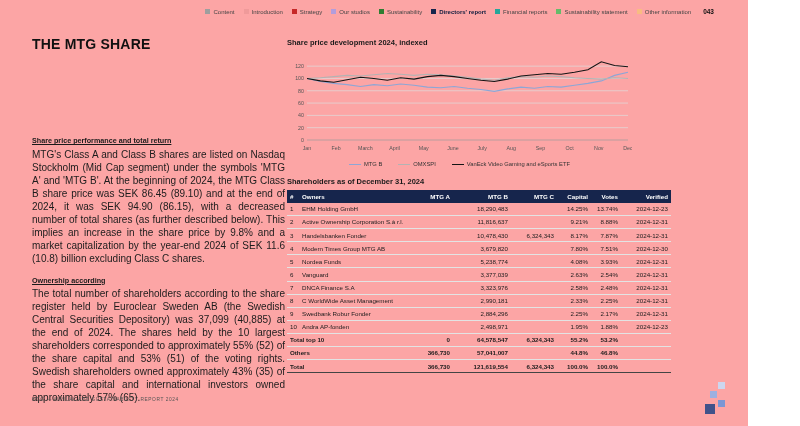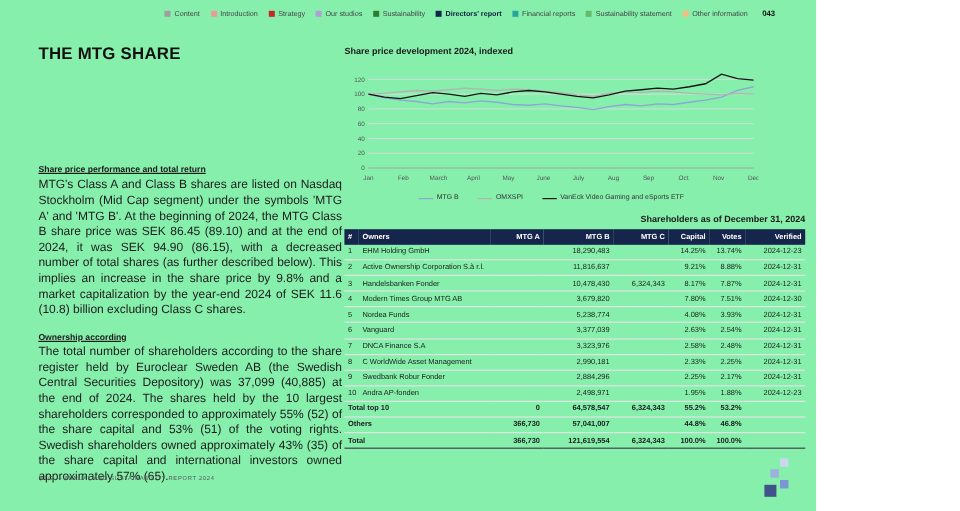--- a/index.html
+++ b/index.html
@@ -1,18 +1,18 @@
 <!DOCTYPE html>
 <html><head>
 <meta charset="utf-8">
 <style>
   * { margin:0; padding:0; box-sizing:border-box; }
   html,body { background:#ffffff; }
   .page {
-    position:relative; width:680px; height:426px; background:#86efac;
+    position:relative; width:748px; height:426px; background:#fca5a5;
     font-family:"Liberation Sans", sans-serif; color:#1a1a1a; overflow:hidden;
   }
 
   
   .topnav {
     position:absolute; top:8px; left:0; right:34px;
     display:flex; justify-content:flex-end; align-items:center; gap:9px;
     font-size:6px; color:#444;
   }
   .nav-item { display:flex; align-items:center; gap:3px; cursor:pointer; white-space:nowrap; }
@@ -28,21 +28,21 @@
   .section-body { font-size:10px; line-height:1.3; text-align:justify; color:#1c1c1c; }
 
   
   .right-col { position:absolute; left:287px; top:38px; width:384px; }
   .chart-title { font-size:7.5px; font-weight:bold; margin-bottom:7px; }
   .tick { font-size:5.3px; fill:#555; font-family:"Liberation Sans", sans-serif; }
   .legend { display:flex; justify-content:center; align-items:center; gap:16px; margin-top:3px; font-size:5.8px; color:#333; width:345px; }
   .legend-item { display:flex; align-items:center; gap:3px; white-space:nowrap; }
   .legend-swatch { width:12px; height:0; border-top:1.4px solid #000; display:inline-block; }
 
-  .table-title { font-size:7.5px; font-weight:bold; margin:10px 0 4px;text-align:right; }
+  .table-title { font-size:7.5px; font-weight:bold; margin:10px 0 4px; }
   table { width:384px; border-collapse:collapse; font-size:6.2px; table-layout:fixed; }
   th { background:#16254c; color:#ffffff; font-weight:bold; text-align:left; padding:3px 3px; }
   th.num { text-align:right; }
   td { padding:2.4px 3px; border-bottom:0.5px solid #e3e3e3; vertical-align:bottom; color:#1c1c1c; line-height:1.18; }
   td.num { text-align:right; white-space:nowrap; }
   tr.total-row td { font-weight:bold; }
   tr.first-total td { border-top:1px solid #444; }
   tr.grand-total td { border-top:0.5px solid #444; border-bottom:1px solid #444; }
 
   

